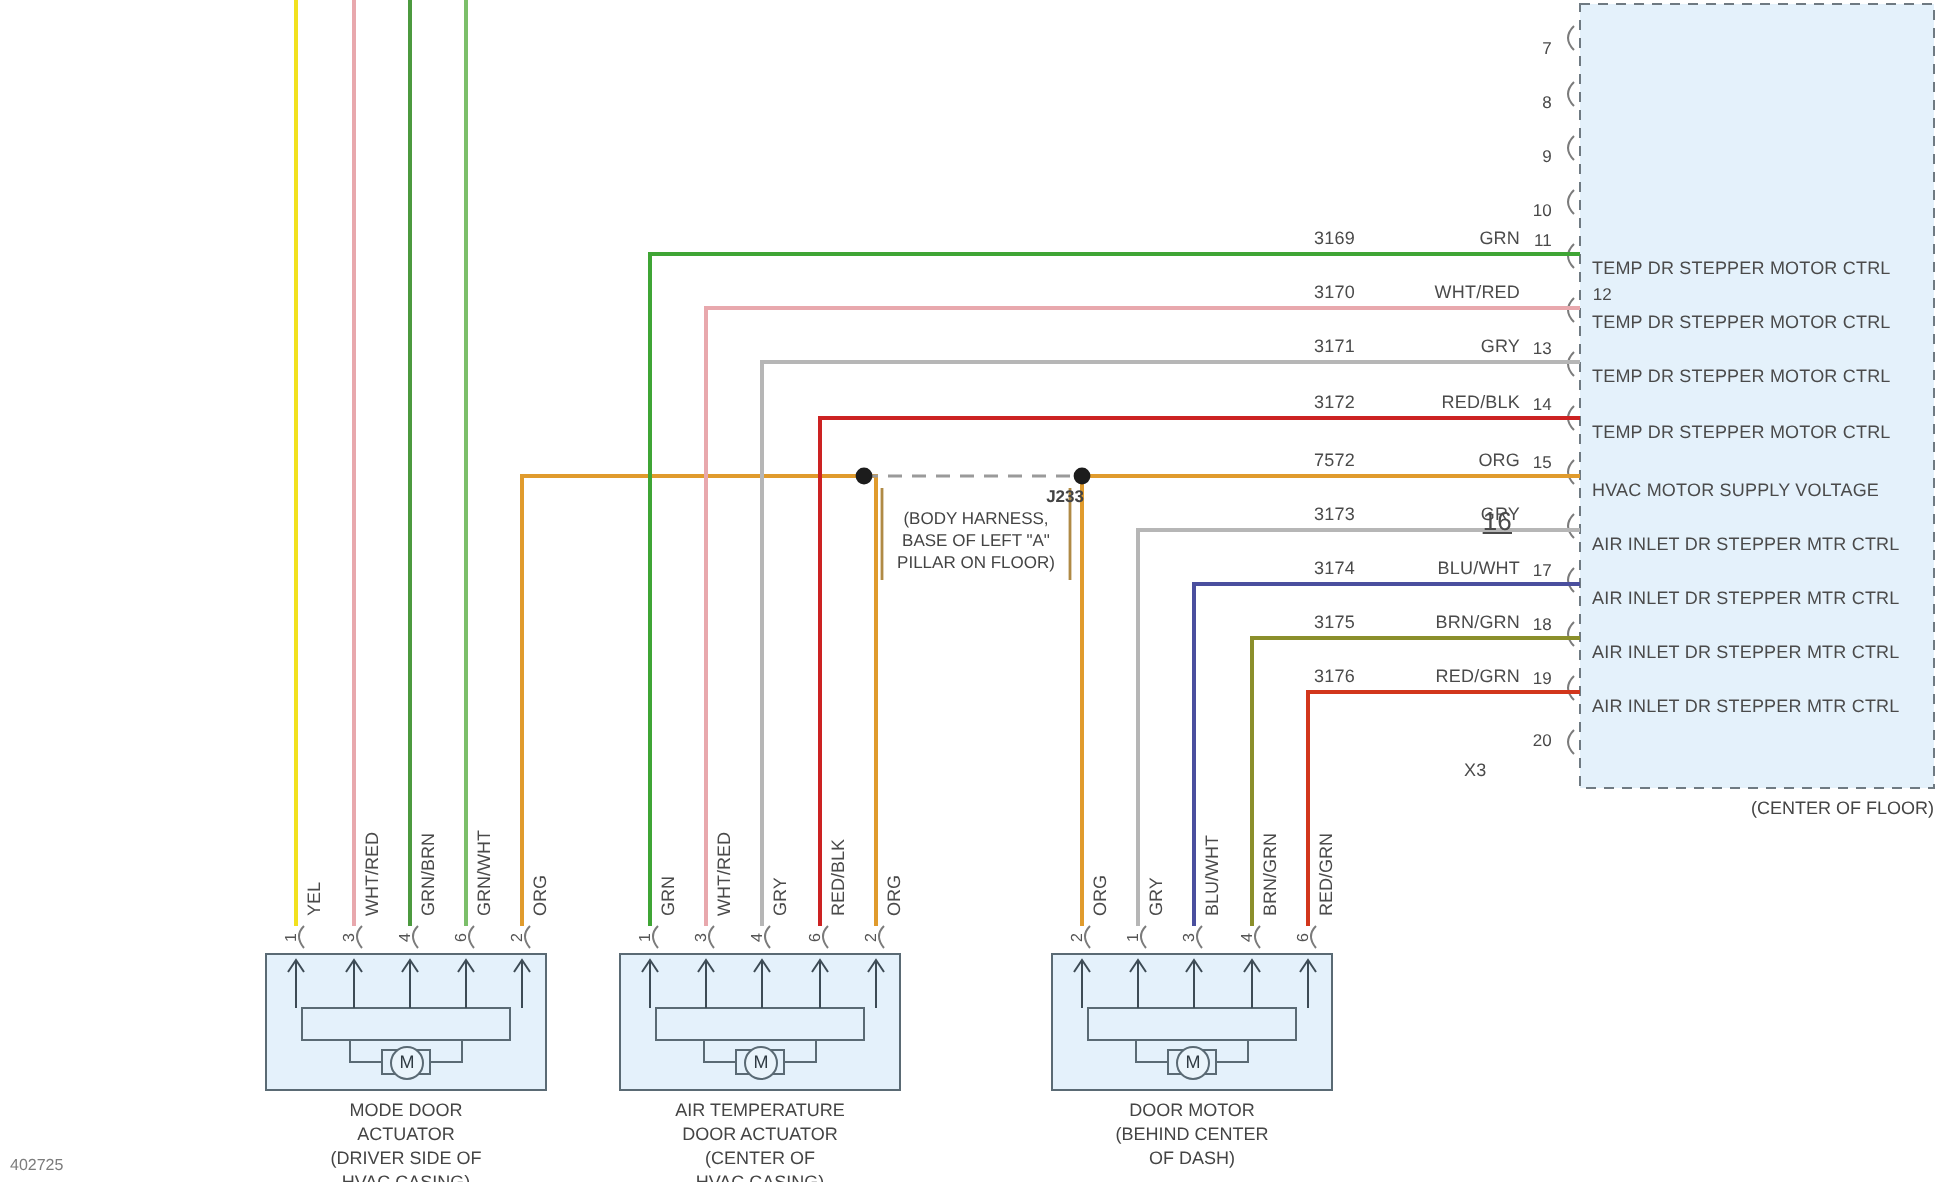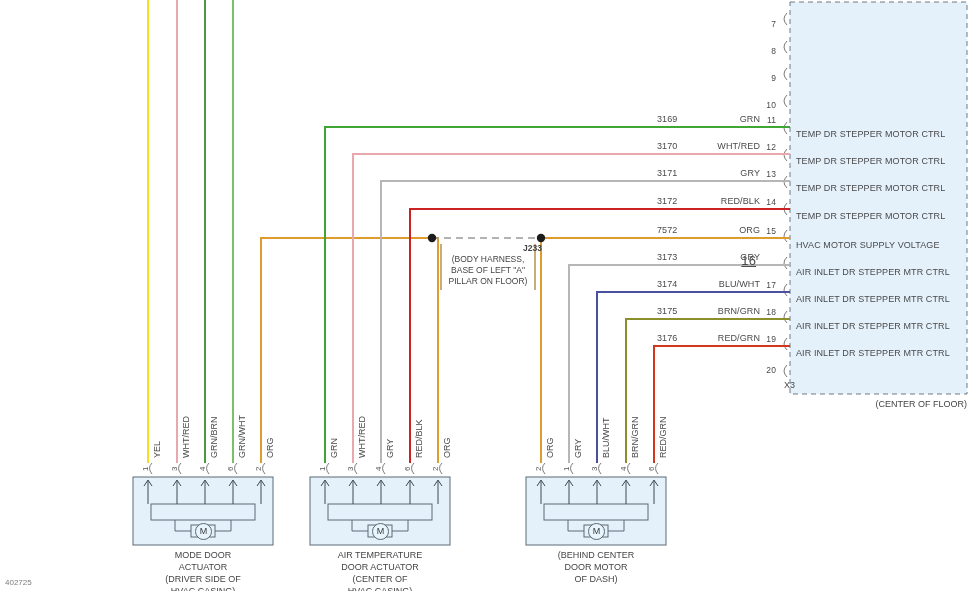--- a/index.html
+++ b/index.html
@@ -154,21 +154,21 @@
     <path d="M441,244 L441,290 M535,244 L535,290" stroke="#b08a45" stroke-width="1.4" fill="none"></path>
   </svg>
 
   <div id="pinrows">
       <div class="lbl " style="left: 657px; top: 114px;">3169</div>
       <div class="lbl lbl-r" style="left: 690px; width: 70px; top: 114px;">GRN</div>
       <div class="lbl lbl-r" style="left: 760px; width: 16px; top: 115px; font-size: 8.5px;">11</div>
       <div class="lbl " style="left: 796px; top: 129px;">TEMP DR STEPPER MOTOR CTRL</div>
       <div class="lbl " style="left: 657px; top: 141px;">3170</div>
       <div class="lbl lbl-r" style="left: 690px; width: 70px; top: 141px;">WHT/RED</div>
-      <div class="lbl lbl-r" style="left: 760px; width: 16px; top: 142px; font-size: 8.5px;">12</div>
+      <div class="lbl lbl-r" style="left: 760px; width: 16px; top: 142px; font-size: 8.5px; padding-left: 30px;">12</div>
       <div class="lbl " style="left: 796px; top: 156px;">TEMP DR STEPPER MOTOR CTRL</div>
       <div class="lbl " style="left: 657px; top: 168px;">3171</div>
       <div class="lbl lbl-r" style="left: 690px; width: 70px; top: 168px;">GRY</div>
       <div class="lbl lbl-r" style="left: 760px; width: 16px; top: 169px; font-size: 8.5px;">13</div>
       <div class="lbl " style="left: 796px; top: 183px;">TEMP DR STEPPER MOTOR CTRL</div>
       <div class="lbl " style="left: 657px; top: 196px;">3172</div>
       <div class="lbl lbl-r" style="left: 690px; width: 70px; top: 196px;">RED/BLK</div>
       <div class="lbl lbl-r" style="left: 760px; width: 16px; top: 197px; font-size: 8.5px;">14</div>
       <div class="lbl " style="left: 796px; top: 211px;">TEMP DR STEPPER MOTOR CTRL</div>
       <div class="lbl " style="left: 657px; top: 225px;">7572</div>
@@ -194,21 +194,21 @@
     </div>
 
   <div id="emptypins">
       <div class="lbl lbl-r" style="left: 760px; width: 16px; font-size: 8.5px; top: 19px;">7</div>
       <div class="lbl lbl-r" style="left: 760px; width: 16px; font-size: 8.5px; top: 46px;">8</div>
       <div class="lbl lbl-r" style="left: 760px; width: 16px; font-size: 8.5px; top: 73px;">9</div>
       <div class="lbl lbl-r" style="left: 760px; width: 16px; font-size: 8.5px; top: 100px;">10</div>
       <div class="lbl lbl-r" style="left: 760px; width: 16px; font-size: 8.5px; top: 365px;">20</div>
     </div>
 
-  <div class="lbl" style="left:784px;top:380px;">X3</div>
+  <div class="lbl" style="left:732px;top:380px;">X3</div>
 
   <div class="modname" style="left:767px;top:398px;width:200px;">
     <div>(CENTER OF FLOOR)</div>
   </div>
 
   <div class="splice" style="left:413px;top:243px;">
     <div class="lbl-r" style="position:static;padding-right:21px;font-weight:bold;">J233</div>
     <div>(BODY HARNESS,</div>
     <div>BASE OF LEFT "A"</div>
     <div>PILLAR ON FLOOR)</div>
@@ -257,19 +257,19 @@
     <div>(DRIVER SIDE OF</div>
     <div>HVAC CASING)</div>
   </div>
   <div class="devname" style="left:280px;top:549px;">
     <div>AIR TEMPERATURE</div>
     <div>DOOR ACTUATOR</div>
     <div>(CENTER OF</div>
     <div>HVAC CASING)</div>
   </div>
   <div class="devname" style="left:496px;top:549px;">
+    <div>DOOR MOTOR</div>
     <div>(BEHIND CENTER</div>
-    <div>DOOR MOTOR</div>
     <div>OF DASH)</div>
   </div>
 
   <div class="corner" style="left:5px;top:578px;">402725</div>
 </div>
 
 </body></html>

